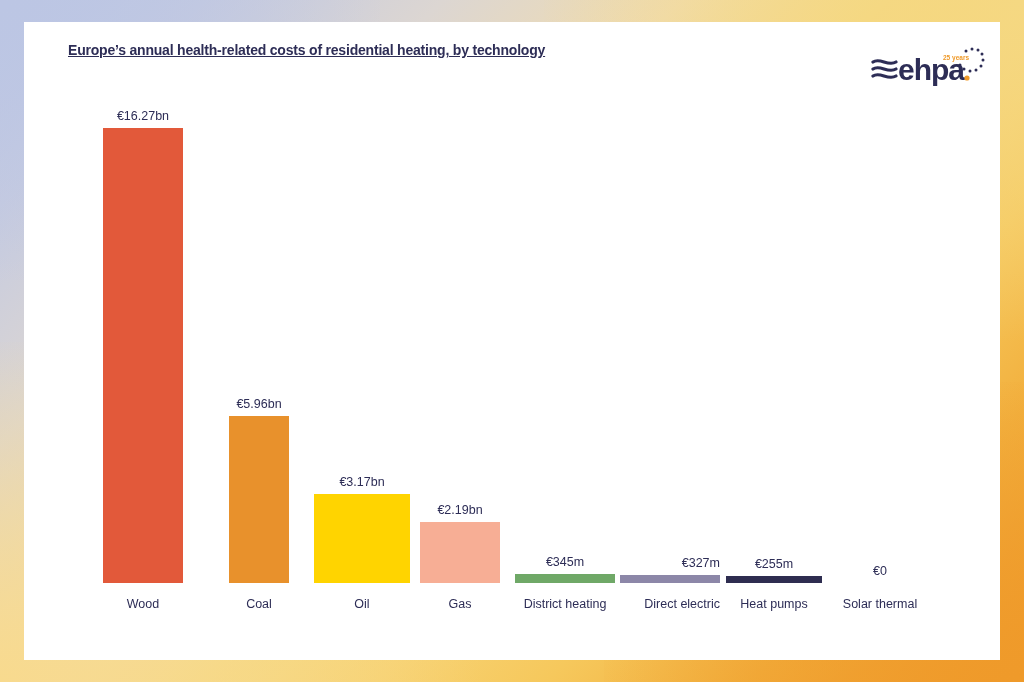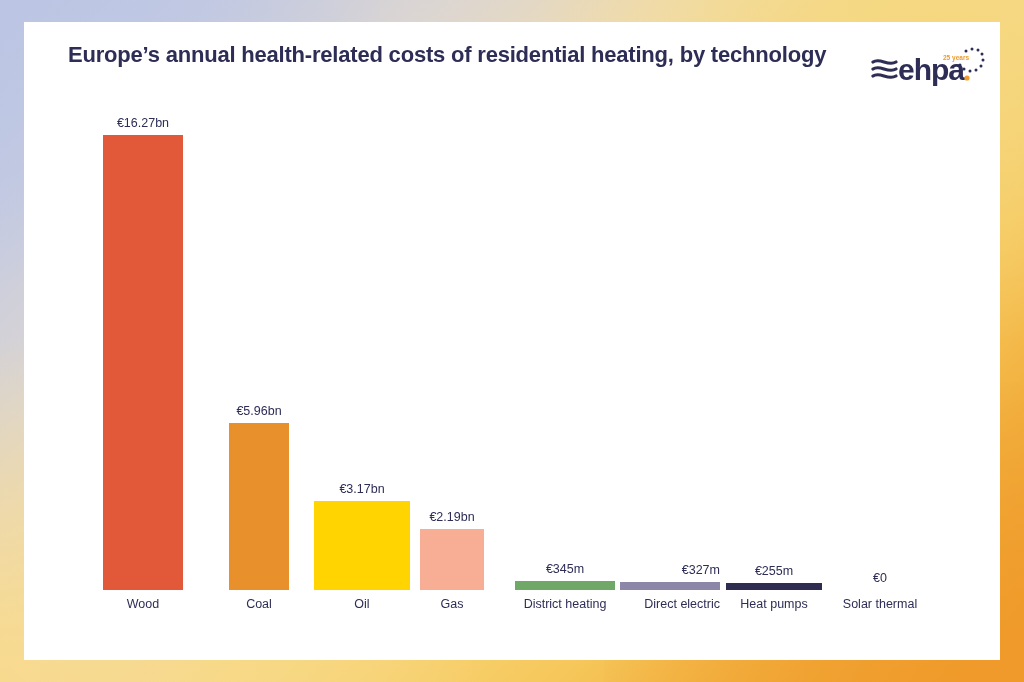--- a/index.html
+++ b/index.html
@@ -48,25 +48,26 @@
     position:absolute;
     left:24px; top:22px;
     width:976px; height:638px;
     background:#ffffff;
     z-index:5;
   }
 
   .title {
     position:absolute;
     left:44px; top:20px;
-    font-size:22px;
+    font-size:14px;
     font-weight:bold;
     color:#2d2d56;
     letter-spacing:-0.2px;
     white-space:nowrap;
+    text-decoration:underline;
   }
 
   
   .logo {
     position:absolute;
     right:13px; top:18px;
     width:116px; height:50px;
   }
   .logo svg { display:block; }
 
@@ -90,21 +91,21 @@
     margin-bottom:5px;
     white-space:nowrap;
     line-height:1;
   }
   .bar {
     width:100%;
   }
   .bar-label {
     font-size:12.5px;
     color:#2d2d56;
-    margin-top:8px;
+    margin-top:15px;
     white-space:nowrap;
     line-height:1;
   }
 </style>
 </head>
 <body>
 
 <div class="bg-tint-tl"></div>
 <div class="bg-tint-tr"></div>
 <div class="bg-tint-bl"></div>
@@ -152,21 +153,21 @@
       <div class="bar" style="height:167px; background:#e8912c;"></div>
       <div class="bar-label">Coal</div>
     </div>
 
     <div class="bar-group" style="left:290px; width:96px; bottom:50px;">
       <div class="bar-value">€3.17bn</div>
       <div class="bar" style="height:89px; background:#ffd400;"></div>
       <div class="bar-label">Oil</div>
     </div>
 
-    <div class="bar-group" style="left:396px; width:64px; bottom:50px;justify-content:space-between;">
+    <div class="bar-group" style="left:396px; width:80px; bottom:50px;justify-content:space-between;">
       <div class="bar-value">€2.19bn</div>
       <div class="bar" style="height:61px; background:#f7ae95;"></div>
       <div class="bar-label">Gas</div>
     </div>
 
     <div class="bar-group" style="left:491px; width:100px; bottom:50px;">
       <div class="bar-value">€345m</div>
       <div class="bar" style="height:9px; background:#6fa867;"></div>
       <div class="bar-label">District heating</div>
     </div>

